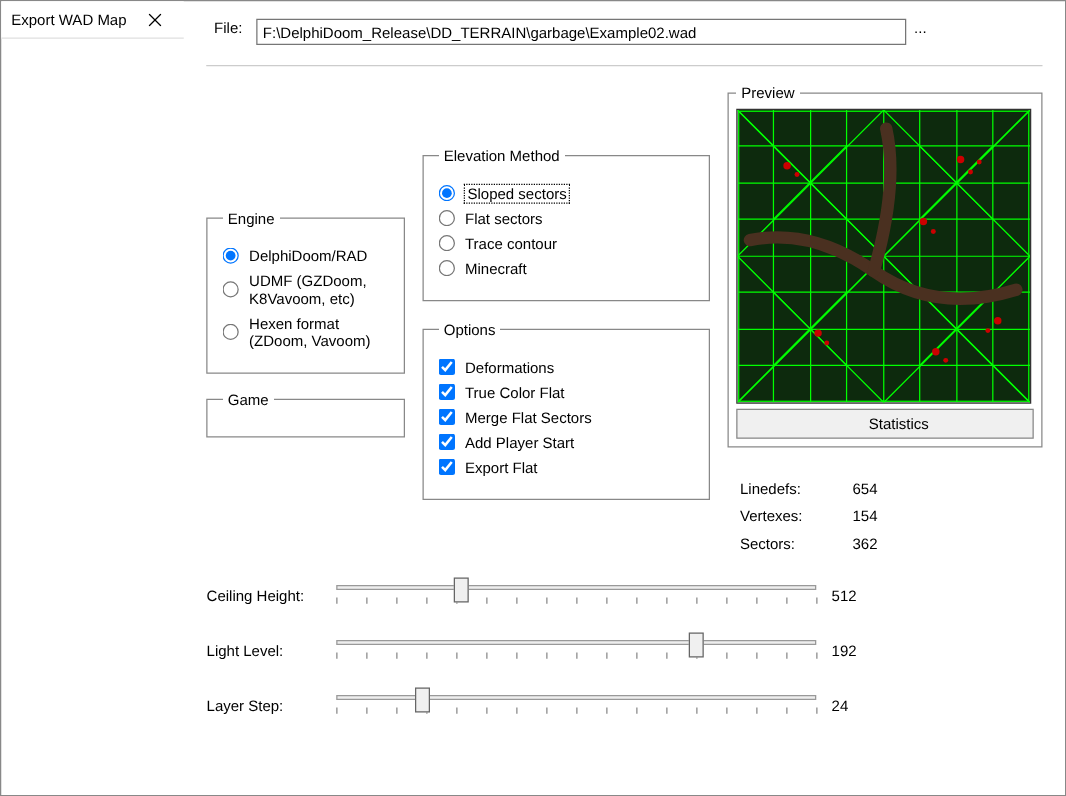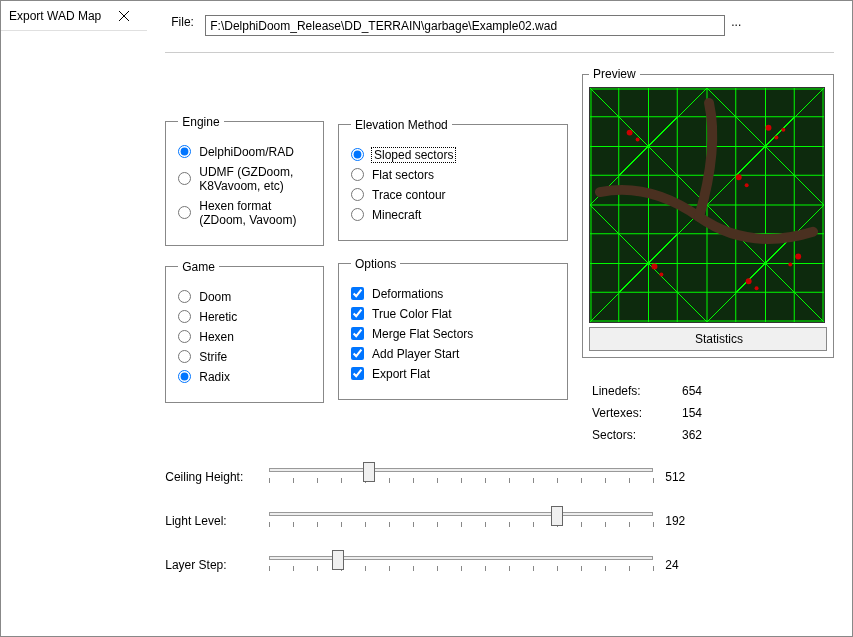--- a/index.html
+++ b/index.html
@@ -213,42 +213,20 @@
                 <span>UDMF (GZDoom, K8Vavoom, etc)</span>
               </label>
               <label class="radio-item">
                 <input type="radio" name="engine" style="">
                 <span>Hexen format (ZDoom, Vavoom)</span>
               </label>
             </div>
         </fieldset>
         <fieldset>
           <legend>Game</legend>
-          <div id="game-opts">
-              <label class="radio-item">
-                <input type="radio" name="game" style="">
-                <span>Doom</span>
-              </label>
-              <label class="radio-item">
-                <input type="radio" name="game" style="">
-                <span>Heretic</span>
-              </label>
-              <label class="radio-item">
-                <input type="radio" name="game" style="">
-                <span>Hexen</span>
-              </label>
-              <label class="radio-item">
-                <input type="radio" name="game" style="">
-                <span>Strife</span>
-              </label>
-              <label class="radio-item">
-                <input type="radio" name="game" checked="" style="">
-                <span>Radix</span>
-              </label>
-            </div>
         </fieldset>
       </div>
 
       <div class="mid-col">
         <fieldset>
           <legend>Elevation Method</legend>
           <div id="elev-opts">
               <label class="radio-item">
                 <input type="radio" name="elev" checked="" style="">
                 <span class="radio-focus">Sloped sectors</span>

